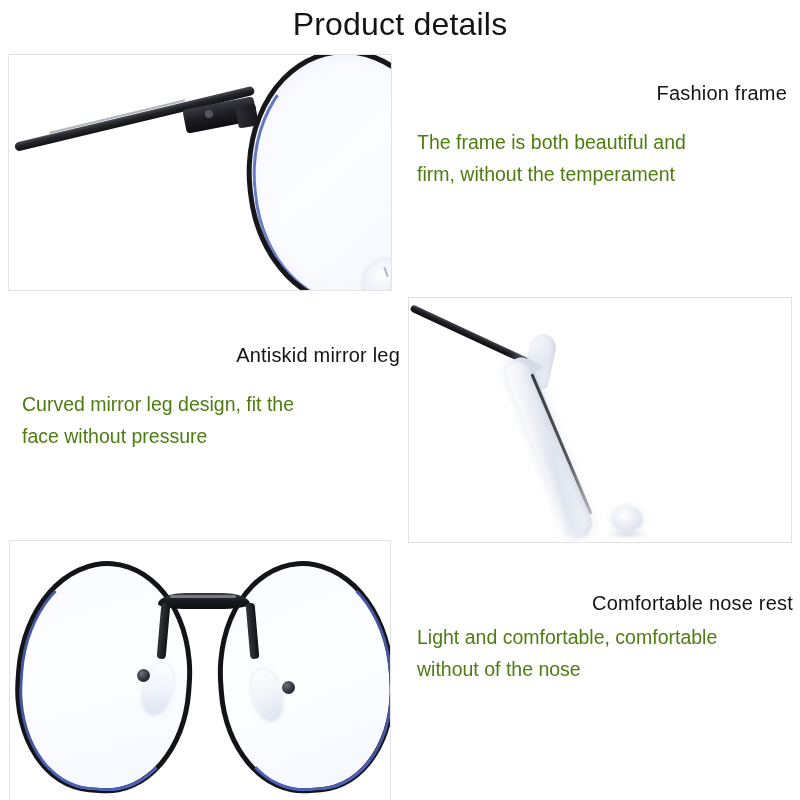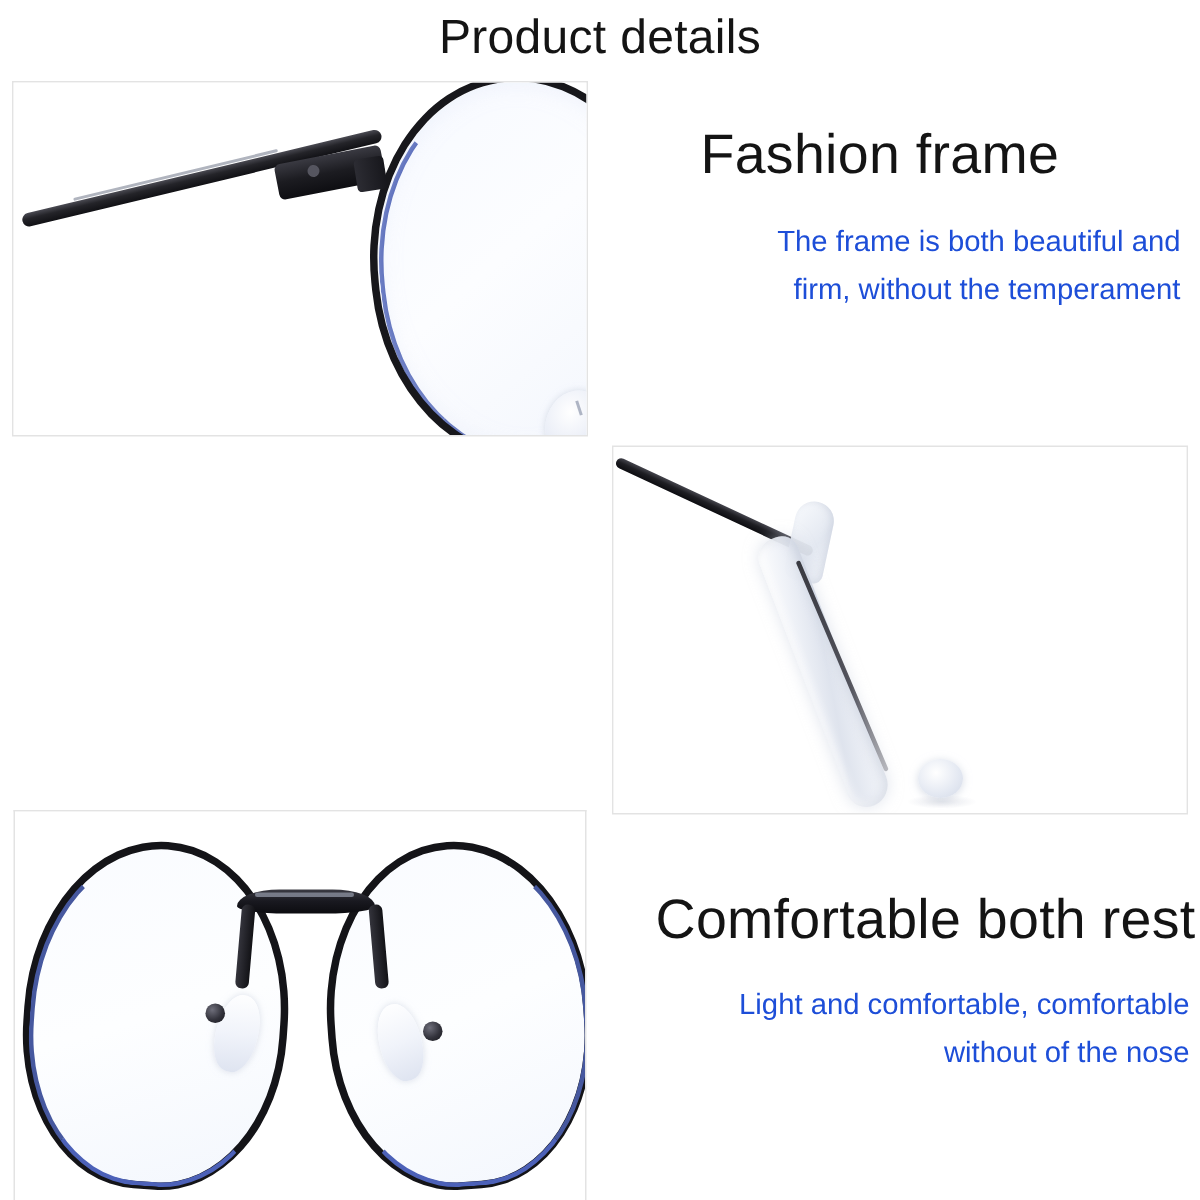--- a/index.html
+++ b/index.html
@@ -284,46 +284,46 @@
     width: 13px; height: 13px;
     background: radial-gradient(circle at 35% 32%,#6e6e7a 0%,#33333c 55%,#16161b 100%);
     border-radius: 50%;
   }
   .bl-pad-screw-l { left: 127px; top: 128px; }
   .bl-pad-screw-r { left: 272px; top: 140px; }
 
   
   .text-block { position: absolute; }
   .section-heading {
-    font-size: 37px;
+    font-size: 20px;
     font-weight: 400;
     color: #141414;
     letter-spacing: 0.2px;
     white-space: nowrap;
+    text-align: right;
   }
   .section-body {
     font-size: 19.5px;
     font-weight: 400;
-    color: #1d4ed8;
+    color: #4d7c0f;
     line-height: 1.62;
-    text-align: right;
   }
   .section-body p { margin: 0; }
 
   .block-fashion   { left: 417px; top: 82px;  width: 370px; }
   .block-fashion .section-heading { margin-left: 50px; }
   .block-fashion .section-body { margin-top: 22px; }
 
   .block-antiskid  { left: 22px;  top: 344px; width: 378px; }
   .block-antiskid .section-heading { margin-left: 42px; }
   .block-antiskid .section-body { margin-top: 22px; }
 
   .block-nose      { left: 417px; top: 592px; width: 376px; }
   .block-nose .section-heading { margin-left: 20px; }
-  .block-nose .section-body { margin-top: 21px; }
+  .block-nose .section-body { margin-top: 7px; }
 </style>
 </head>
 <body>
 
 <div class="page">
 
   <div class="page-title">Product details</div>
 
   <div class="photo-panel panel-tl">
     <div class="photo-inner">
@@ -342,20 +342,25 @@
 
   <div class="text-block block-fashion">
     <div class="section-heading">Fashion frame</div>
     <div class="section-body">
       <p>The frame is both beautiful and</p>
       <p>firm, without the temperament</p>
     </div>
   </div>
 
   <div class="text-block block-antiskid">
+    <div class="section-heading">Antiskid mirror leg</div>
+    <div class="section-body">
+      <p>Curved mirror leg design, fit the</p>
+      <p>face without pressure</p>
+    </div>
   </div>
 
   <div class="photo-panel panel-mr">
     <div class="photo-inner">
       <div class="mr-shadow"></div>
       <div class="mr-arm-metal"></div>
       <div class="mr-tip-bend"></div>
       <div class="mr-tip"></div>
       <div class="mr-core-wire"></div>
       <div class="mr-tip-end"></div>
@@ -373,20 +378,20 @@
       <div class="bl-bridge-arm bl-bridge-arm-l"></div>
       <div class="bl-bridge-arm bl-bridge-arm-r"></div>
       <div class="bl-pad bl-pad-l"></div>
       <div class="bl-pad bl-pad-r"></div>
       <div class="bl-pad-screw bl-pad-screw-l"></div>
       <div class="bl-pad-screw bl-pad-screw-r"></div>
     </div>
   </div>
 
   <div class="text-block block-nose">
-    <div class="section-heading">Comfortable both rest</div>
+    <div class="section-heading">Comfortable nose rest</div>
     <div class="section-body">
       <p>Light and comfortable, comfortable</p>
       <p>without of the nose</p>
     </div>
   </div>
 
 </div>
 
 </body></html>

